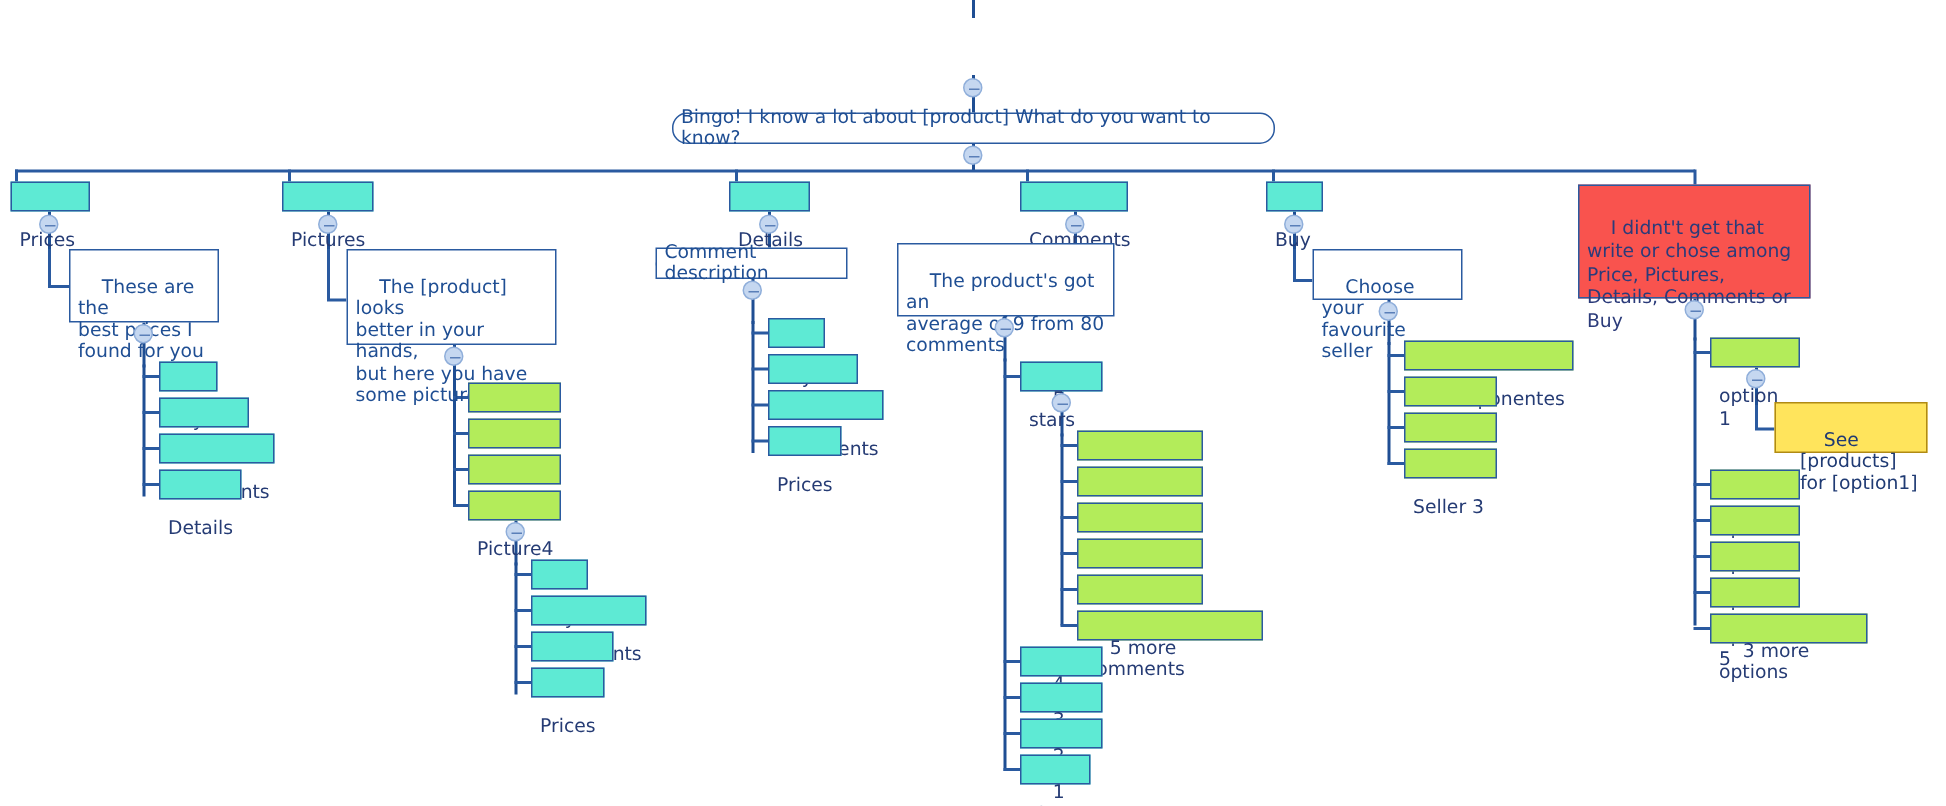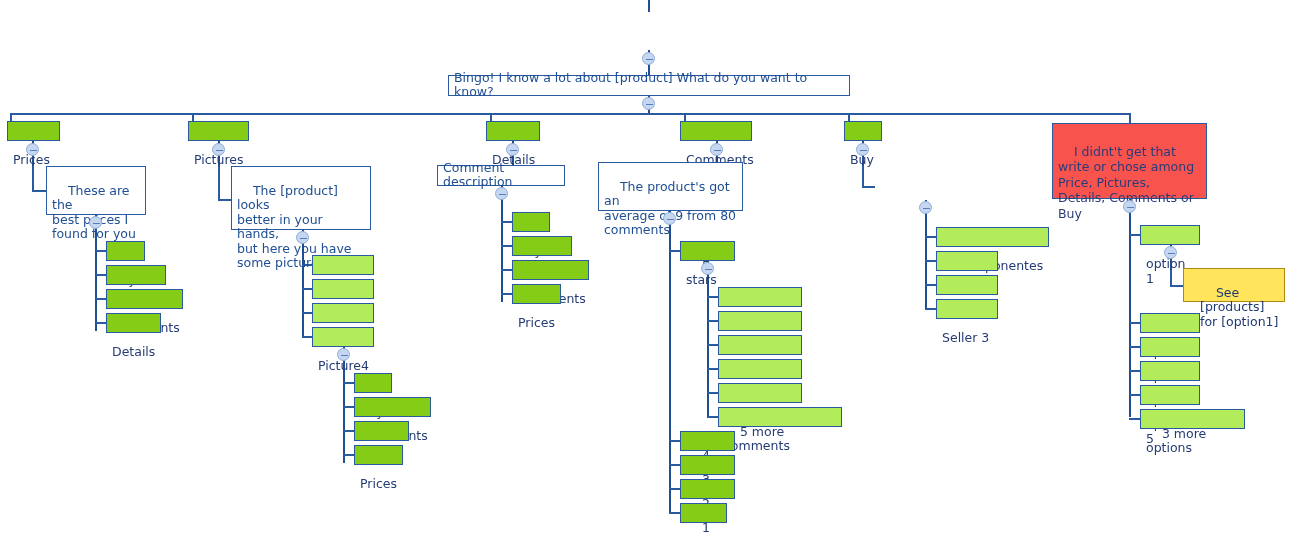--- a/index.html
+++ b/index.html
@@ -15,21 +15,21 @@
     position:absolute;
     box-sizing:border-box;
     border:1.5px solid #1F4E93;
     font-size:12.5px;
     line-height:14.5px;
     color:#1F3A73;
     padding:2px 5px 3px 5px;
     white-space:pre-wrap;
     z-index:5;
   }
-  .yellow{background:#84cc16;border-color:#2A5AA0;color:#253B74;}
+  .yellow{background:#5eead4;border-color:#2A5AA0;color:#253B74;}
   .green {background:#B3EC5A;border-color:#2A5AA0;color:#253B74;}
   .white {background:#FFFFFF;border-color:#2A5AA0;color:#1F4E93;}
   .red   {background:#F9534E;border-color:#2A5AA0;color:#2B3B7A;}
   .goldy {background:#FFE45C;border-color:#B08A14;color:#1F3A73;}
   .blue  {background:#BED3F3;border-color:#2A5AA0;color:#1F3A73;font-size:16px;line-height:20px;}
 
   
   .ln{position:absolute;background:#2A5AA0;z-index:1;}
   .h{height:1.5px;}
   .v{width:1.5px;}
@@ -48,21 +48,21 @@
 </style>
 </head>
 <body>
 
 <div id="canvas">
 
   <div class="ln v thick" style="left:648px;top:0px;height:12px;"></div>
   <div class="ln v thick" style="left:648px;top:50px;height:25px;"></div>
   <div class="tgl" style="left:642px;top:52px;"></div>
 
-  <div class="node white" style="left:448px;top:75px;width:402px;height:21px;display:flex;align-items:center;">
+  <div class="node white" style="left:448px;top:75px;width:402px;height:21px;display:flex;align-items:center;border-radius:10px;">
     <span>Bingo! I know a lot about [product] What do you want to know?</span>
   </div>
   <div class="ln v thick" style="left:648px;top:96px;height:18px;"></div>
   <div class="tgl" style="left:642px;top:97px;"></div>
 
   <div class="ln h" style="left:10px;top:113px;width:1120px;"></div>
 
   <div class="ln v" style="left:10px;top:113px;height:8px;"></div>
   <div class="ln v" style="left:192px;top:113px;height:8px;"></div>
   <div class="ln v" style="left:490px;top:113px;height:8px;"></div>
@@ -264,20 +264,24 @@
   <div class="ln h" style="left:669px;top:512px;width:11px;"></div>
   <div class="node yellow" style="left:680px;top:503px;width:47px;height:20px;">
     <span>1 star</span>
   </div>
 
   <div class="ln v thick" style="left:862px;top:141px;height:25px;"></div>
   <div class="tgl" style="left:856px;top:143px;"></div>
   <div class="ln v" style="left:862px;top:166px;height:21px;"></div>
   <div class="ln h" style="left:862px;top:186px;width:13px;"></div>
 
+  <div class="node white" style="left:875px;top:166px;width:100px;height:34px;">
+    <span>Choose your
+favourite seller</span>
+  </div>
   <div class="ln v thick" style="left:925px;top:200px;height:30px;"></div>
   <div class="tgl" style="left:919px;top:201px;"></div>
   <div class="ln v thick" style="left:925px;top:228px;height:82px;"></div>
 
   <div class="ln h" style="left:925px;top:236px;width:11px;"></div>
   <div class="node green" style="left:936px;top:227px;width:113px;height:20px;">
     <span>PcComponentes</span>
   </div>
   <div class="ln h" style="left:925px;top:260px;width:11px;"></div>
   <div class="node green" style="left:936px;top:251px;width:62px;height:20px;">

